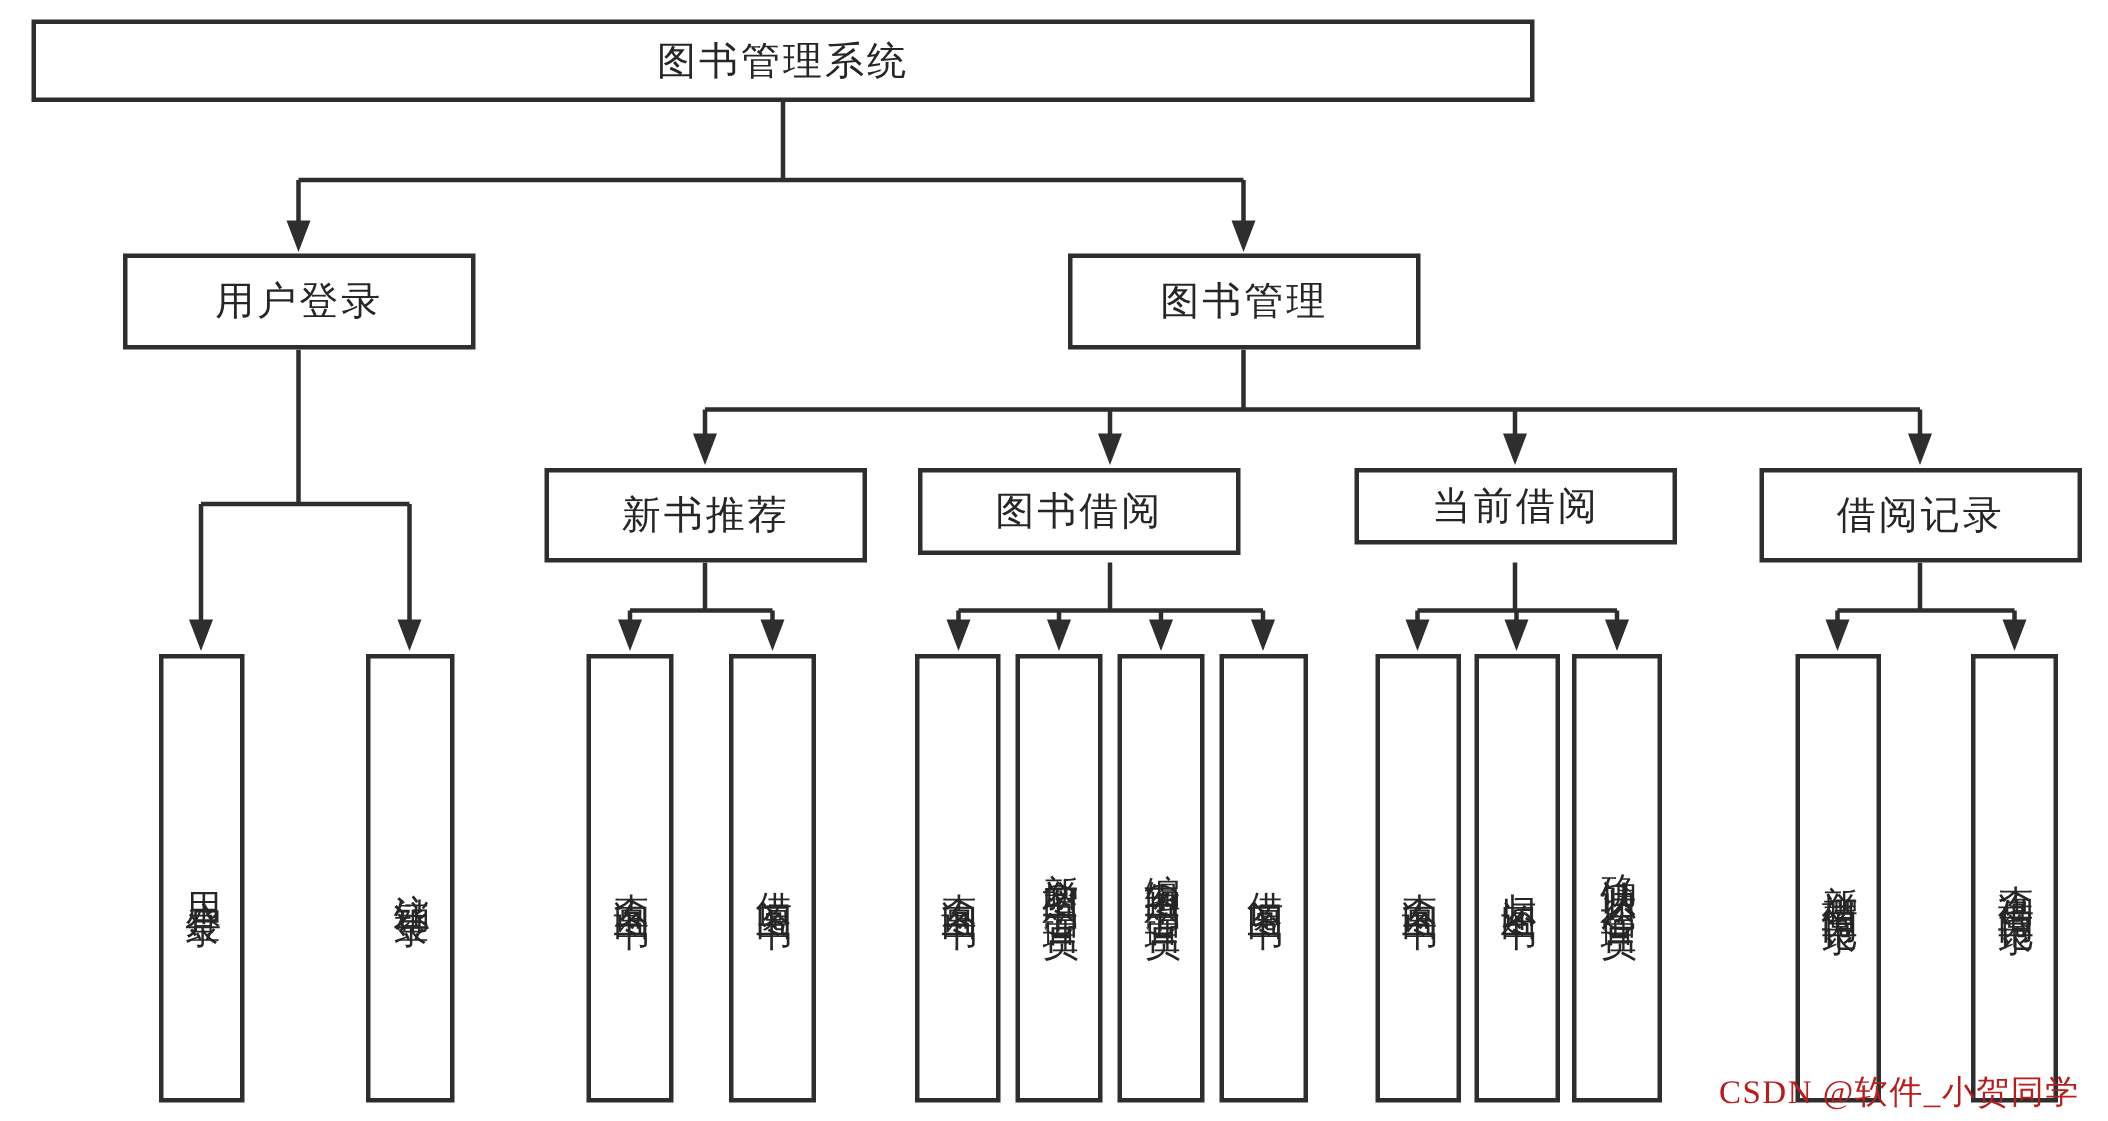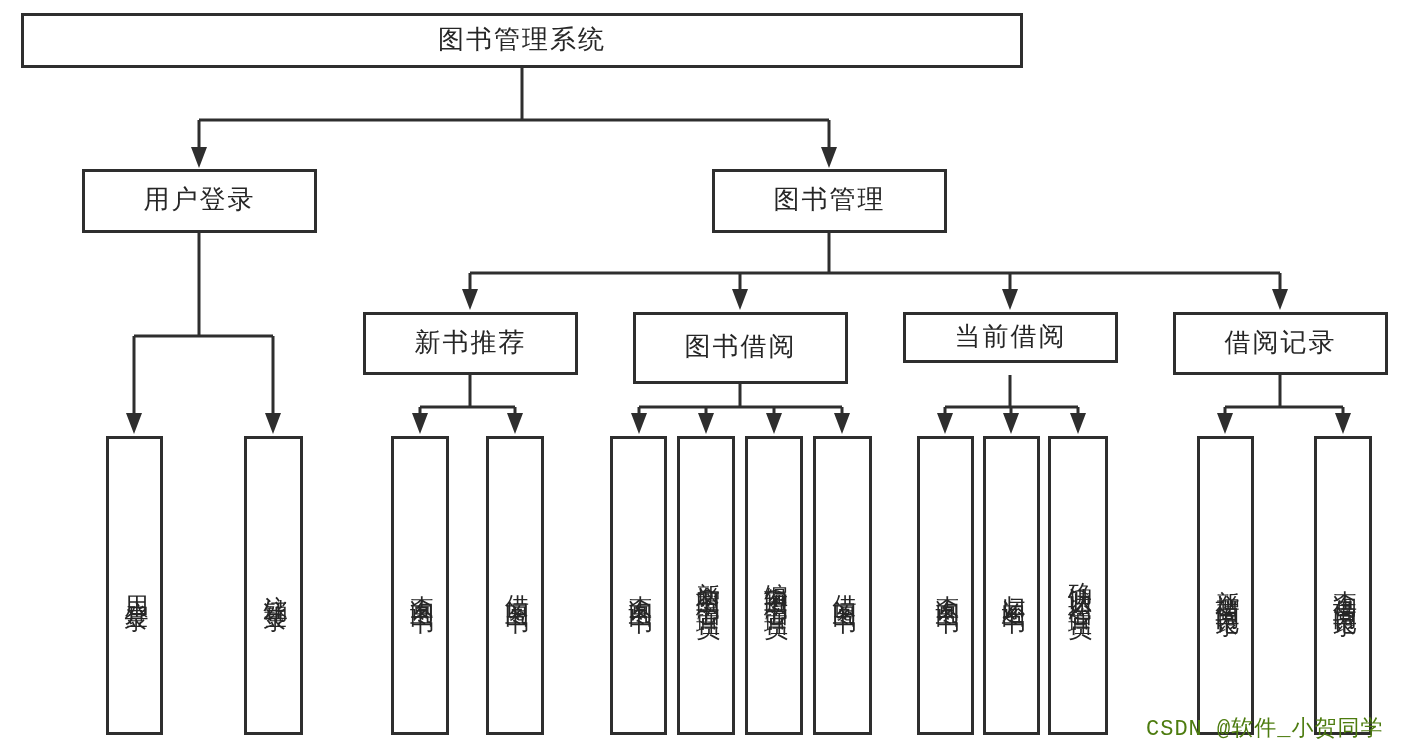--- a/index.html
+++ b/index.html
@@ -5,21 +5,21 @@
   html, body {
     margin: 0;
     padding: 0;
     background: #ffffff;
   }
   .canvas {
     position: relative;
     width: 1405px;
     height: 747px;
     background: #ffffff;
-    font-family: Liberation Mono, monospace;
+    font-family: Liberation Serif, serif;
     color: #262626;
     overflow: hidden;
   }
   .connectors {
     position: absolute;
     left: 0;
     top: 0;
     width: 1405px;
     height: 747px;
     pointer-events: none;
@@ -45,21 +45,21 @@
     letter-spacing: 5px;
     line-height: 1;
     padding: 6px 0;
   }
   .watermark {
     position: absolute;
     left: 1146px;
     top: 713px;
     font-size: 22px;
     letter-spacing: 1px;
-    color: #4d7c0f;
+    color: #b91c1c;
     white-space: nowrap;
     z-index: 5;
   }
 </style>
 </head>
 <body>
 
 <div class="canvas">
 
   <svg class="connectors" viewBox="0 0 1405 747" xmlns="http://www.w3.org/2000/svg">
@@ -78,21 +78,21 @@
              M945 434 l-8 -21 h16 Z M1011 434 l-8 -21 h16 Z M1078 434 l-8 -21 h16 Z
              M1225 434 l-8 -21 h16 Z M1343 434 l-8 -21 h16 Z"></path>
   </svg>
 
   <div class="box hbox" style="left:21px;top:13px;width:1002px;height:55px">图书管理系统</div>
 
   <div class="box hbox" style="left:82px;top:169px;width:235px;height:64px">用户登录</div>
   <div class="box hbox" style="left:363px;top:312px;width:215px;height:63px">新书推荐</div>
 
   <div class="box hbox" style="left:712px;top:169px;width:235px;height:64px">图书管理</div>
-  <div class="box hbox" style="left:633px;top:312px;width:215px;height:72px">图书借阅</div>
+  <div class="box hbox" style="left:612px;top:312px;width:215px;height:58px">图书借阅</div>
   <div class="box hbox" style="left:903px;top:312px;width:215px;height:51px">当前借阅</div>
   <div class="box hbox" style="left:1173px;top:312px;width:215px;height:63px">借阅记录</div>
 
   <div class="box vbox" style="left:106px;top:436px;width:57px;height:299px">用户登录</div>
   <div class="box vbox" style="left:244px;top:436px;width:59px;height:299px">注销登录</div>
 
   <div class="box vbox" style="left:391px;top:436px;width:58px;height:299px">查询图书</div>
   <div class="box vbox" style="left:486px;top:436px;width:58px;height:299px">借阅图书</div>
 
   <div class="box vbox" style="left:610px;top:436px;width:57px;height:299px">查询图书</div>

